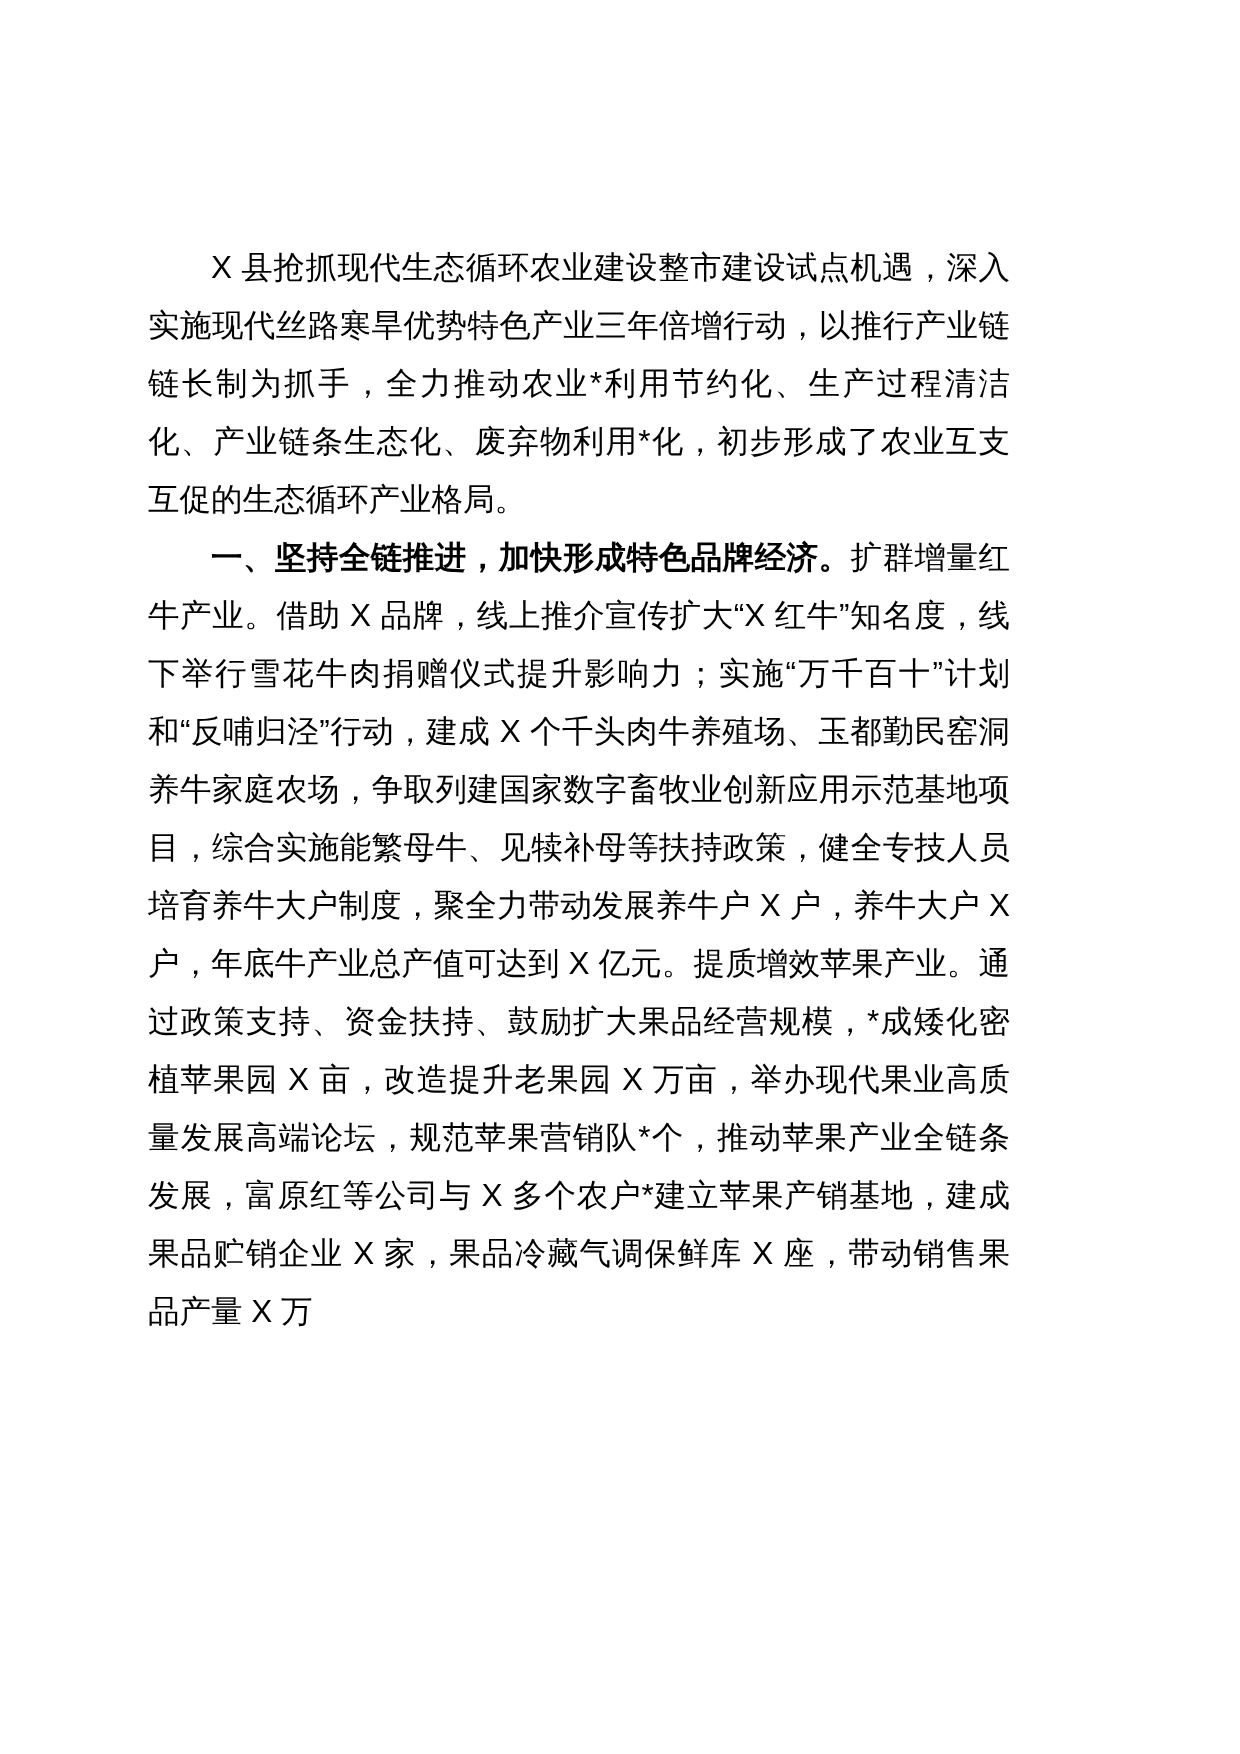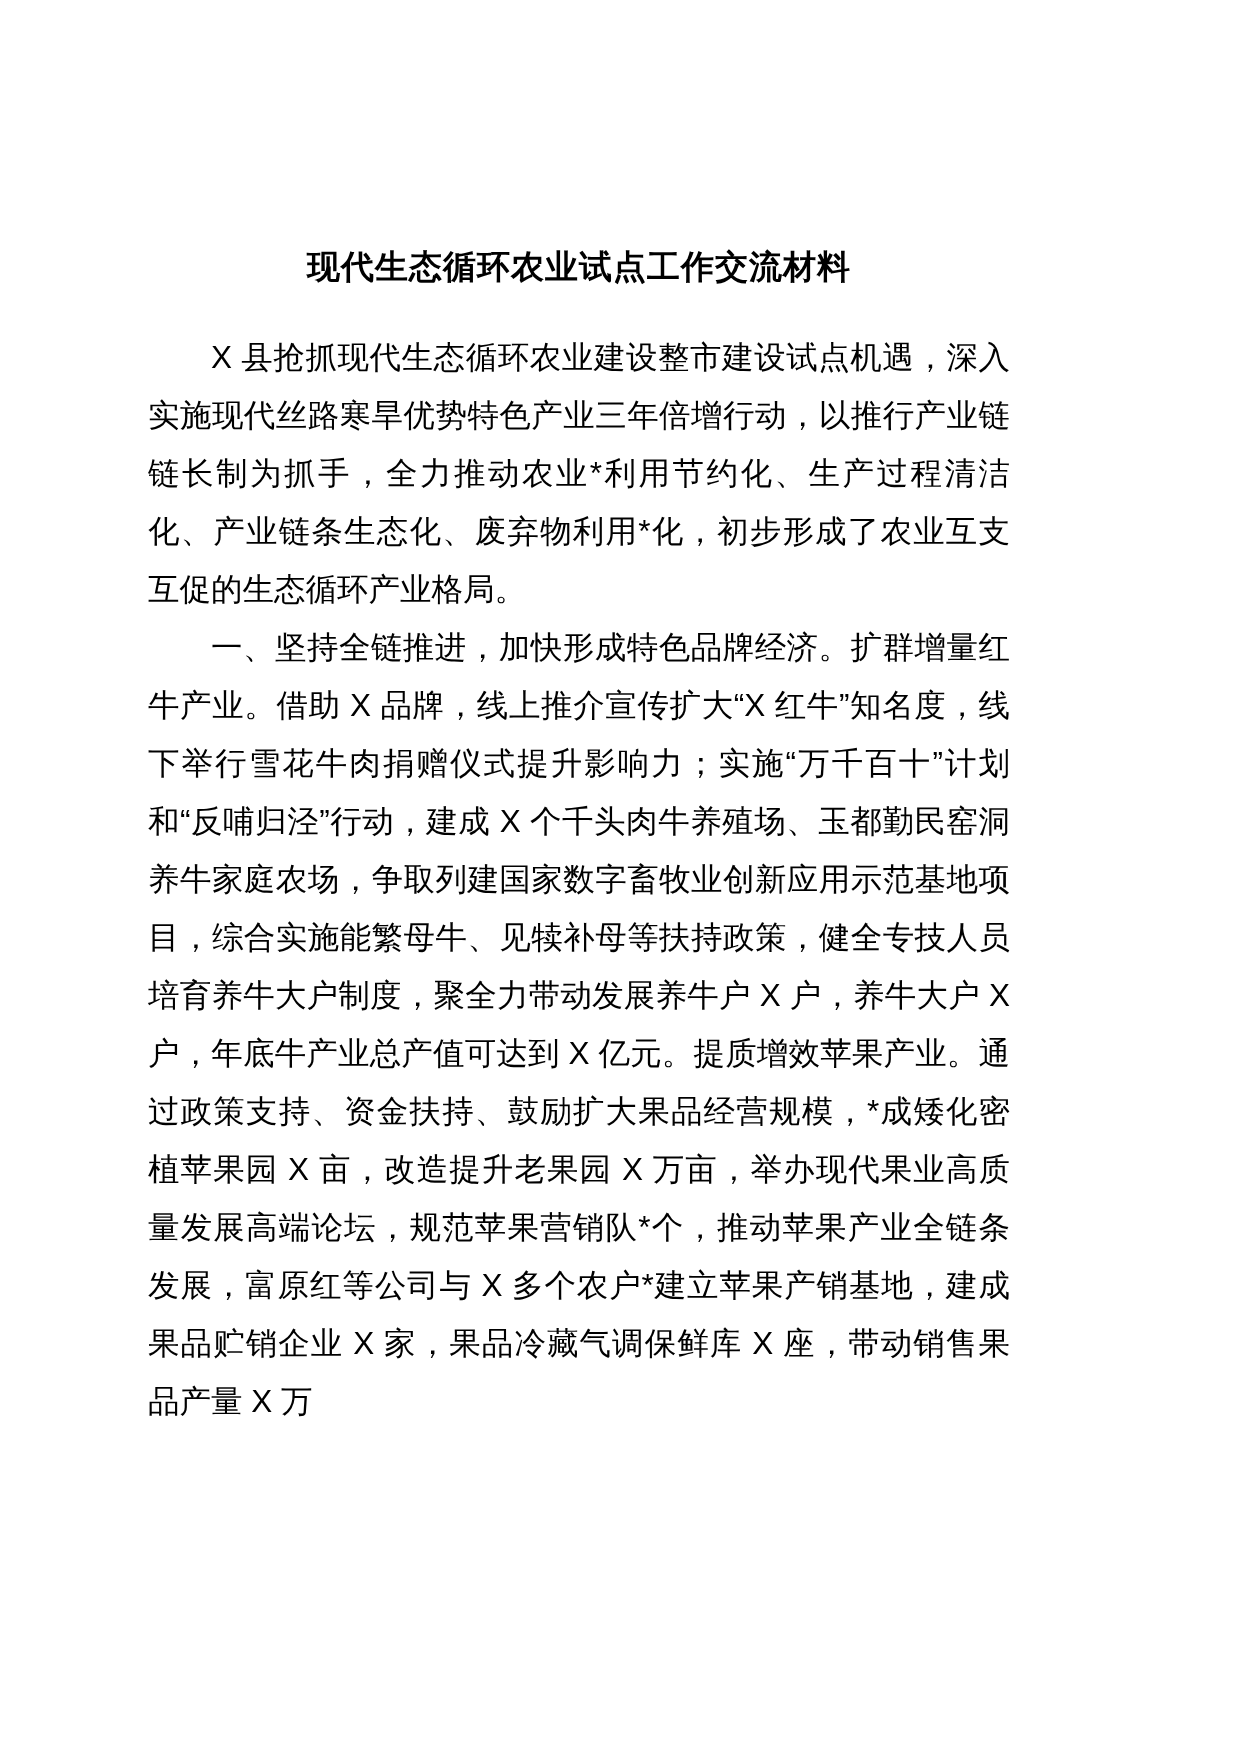--- a/index.html
+++ b/index.html
@@ -28,26 +28,25 @@
   }
   .para {
     margin: 0;
     font-size: 31.5px;
     line-height: 58px;
     text-align: justify;
     text-indent: 2em;
     word-break: break-all;
   }
   .para-lead {
-    font-weight: normal;
+    font-weight: bold;
     margin-top: 15px;
   }
 </style>
 </head>
 <body>
 
 <div class="page">
-  <h1 class="doc-title">现代生态循环农业试点工作交流材料</h1>
 
   <p class="para"><span>X 县抢抓现代生态循环农业建设整市建设试点机遇，深入实施现代丝路寒旱优势特色产业三年倍增行动，以推行产业链链长制为抓手，全力推动农业*利用节约化、生产过程清洁化、产业链条生态化、废弃物利用*化，初步形成了农业互支互促的生态循环产业格局。</span></p>
 
   <p class="para"><span class="para-lead">一、坚持全链推进，加快形成特色品牌经济。</span><span>扩群增量红牛产业。借助 X 品牌，线上推介宣传扩大“X 红牛”知名度，线下举行雪花牛肉捐赠仪式提升影响力；实施“万千百十”计划和“反哺归泾”行动，建成 X 个千头肉牛养殖场、玉都勤民窑洞养牛家庭农场，争取列建国家数字畜牧业创新应用示范基地项目，综合实施能繁母牛、见犊补母等扶持政策，健全专技人员培育养牛大户制度，聚全力带动发展养牛户 X 户，养牛大户 X 户，年底牛产业总产值可达到 X 亿元。提质增效苹果产业。通过政策支持、资金扶持、鼓励扩大果品经营规模，*成矮化密植苹果园 X 亩，改造提升老果园 X 万亩，举办现代果业高质量发展高端论坛，规范苹果营销队*个，推动苹果产业全链条发展，富原红等公司与 X 多个农户*建立苹果产销基地，建成果品贮销企业 X 家，果品冷藏气调保鲜库 X 座，带动销售果品产量 X 万</span></p>
 </div>
 
 </body></html>

